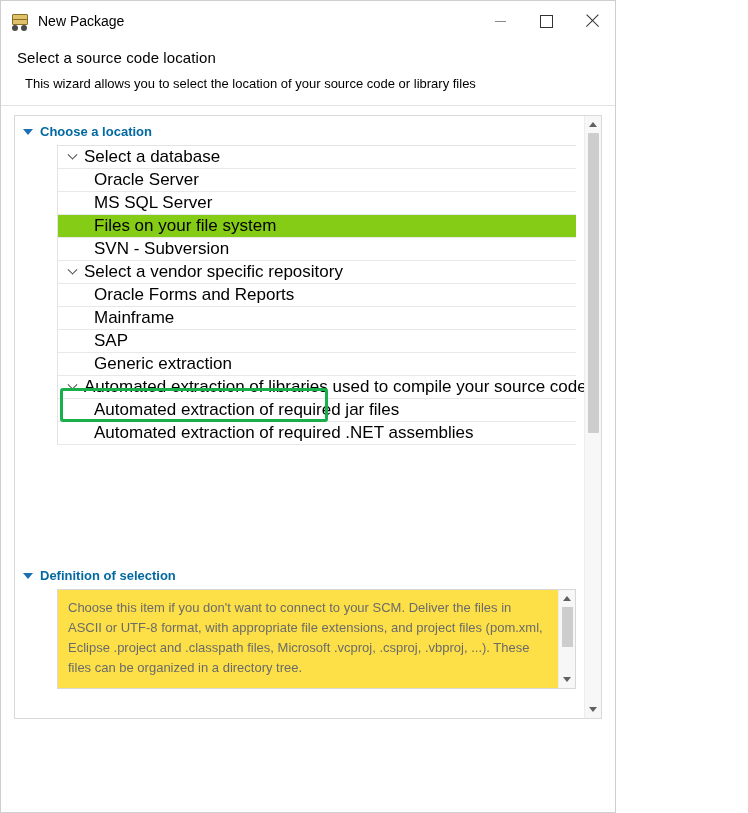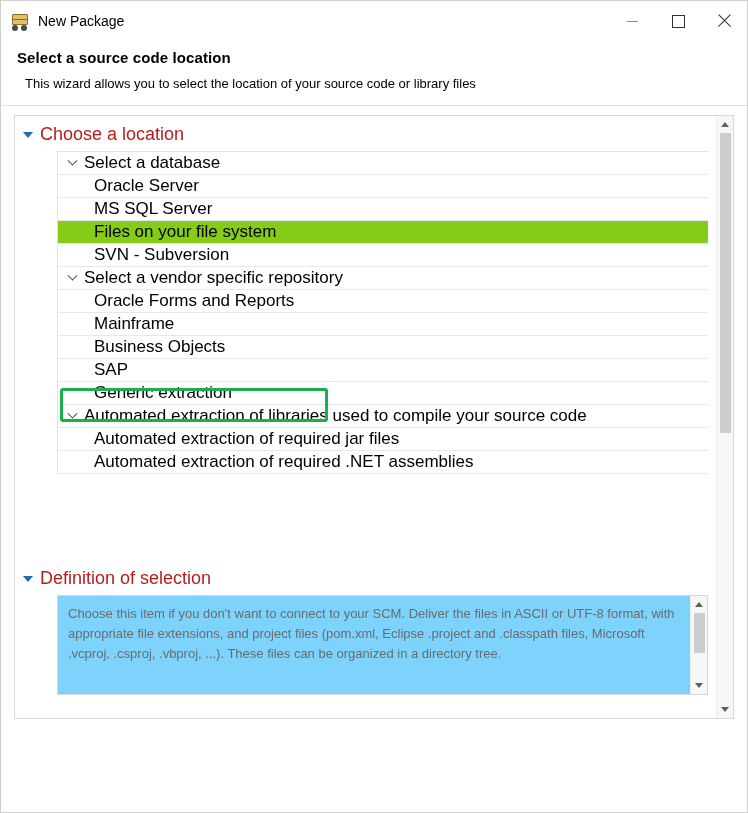--- a/index.html
+++ b/index.html
@@ -7,21 +7,21 @@
     margin: 0; padding: 0;
     width: 748px; height: 813px;
     background: #ffffff;
     font-family: "Liberation Sans", sans-serif;
     font-size: 13px;
     color: #000000;
     overflow: hidden;
   }
   .window {
     position: relative;
-    width: 748px;
+    width: 616px;
     height: 813px;
     background: #ffffff;
     border: 1px solid #cfcfcf;
   }
 
   
   .titlebar {
     height: 40px;
     display: flex;
     align-items: center;
@@ -86,21 +86,21 @@
   .close-glyph:before { transform: rotate(45deg); }
   .close-glyph:after { transform: rotate(-45deg); }
 
   
   .header {
     padding: 8px 16px 0 16px;
   }
   .header h1 {
     margin: 0;
     font-size: 15px;
-    font-weight: bold;
+    font-weight: normal;
     color: #000;
     letter-spacing: 0.1px;
   }
   .header p {
     margin: 10px 0 0 8px;
     font-size: 13px;
     color: #000;
   }
   .sep {
     margin-top: 14px;
@@ -165,23 +165,23 @@
   }
   .twisty {
     width: 0; height: 0;
     border-left: 5px solid transparent;
     border-right: 5px solid transparent;
     border-top: 6px solid #1a6fb5;
     margin-right: 7px;
     flex: none;
   }
   .section-title {
-    color: #b91c1c;
-    font-weight: normal;
-    font-size: 18px;
+    color: #0369a1;
+    font-weight: bold;
+    font-size: 13px;
   }
 
   
   .tree {
     margin: 0 8px 0 42px;
     border-left: 1px solid #e3e3e3;
     border-top: 1px solid #e3e3e3;
   }
   .tree-row {
     height: 23px;
@@ -229,21 +229,21 @@
   
   .definition-wrap {
     position: absolute;
     left: 0;
     top: 444px;
     right: 0;
   }
   .definition-box {
     margin: 0 8px 0 42px;
     border: 1px solid #d7d7d7;
-    background: #7dd3fc;
+    background: #fde047;
     height: 100px;
     position: relative;
     padding: 8px 10px;
   }
   .definition-text {
     color: #6b6b6b;
     font-size: 13px;
     line-height: 20px;
     padding-right: 20px;
   }
@@ -324,23 +324,20 @@
           <span class="chev">
               <i></i>
             </span>
           <span class="tree-label">Select a vendor specific repository</span>
         </div>
         <div class="tree-row child">
           <span class="tree-label">Oracle Forms and Reports</span>
         </div>
         <div class="tree-row child">
           <span class="tree-label">Mainframe</span>
-        </div>
-        <div class="tree-row child">
-          <span class="tree-label">Business Objects</span>
         </div>
         <div class="tree-row child">
           <span class="tree-label">SAP</span>
         </div>
         <div class="tree-row child">
           <span class="tree-label">Generic extraction</span>
         </div>
         <div class="tree-row group">
           <span class="chev">
               <i></i>

